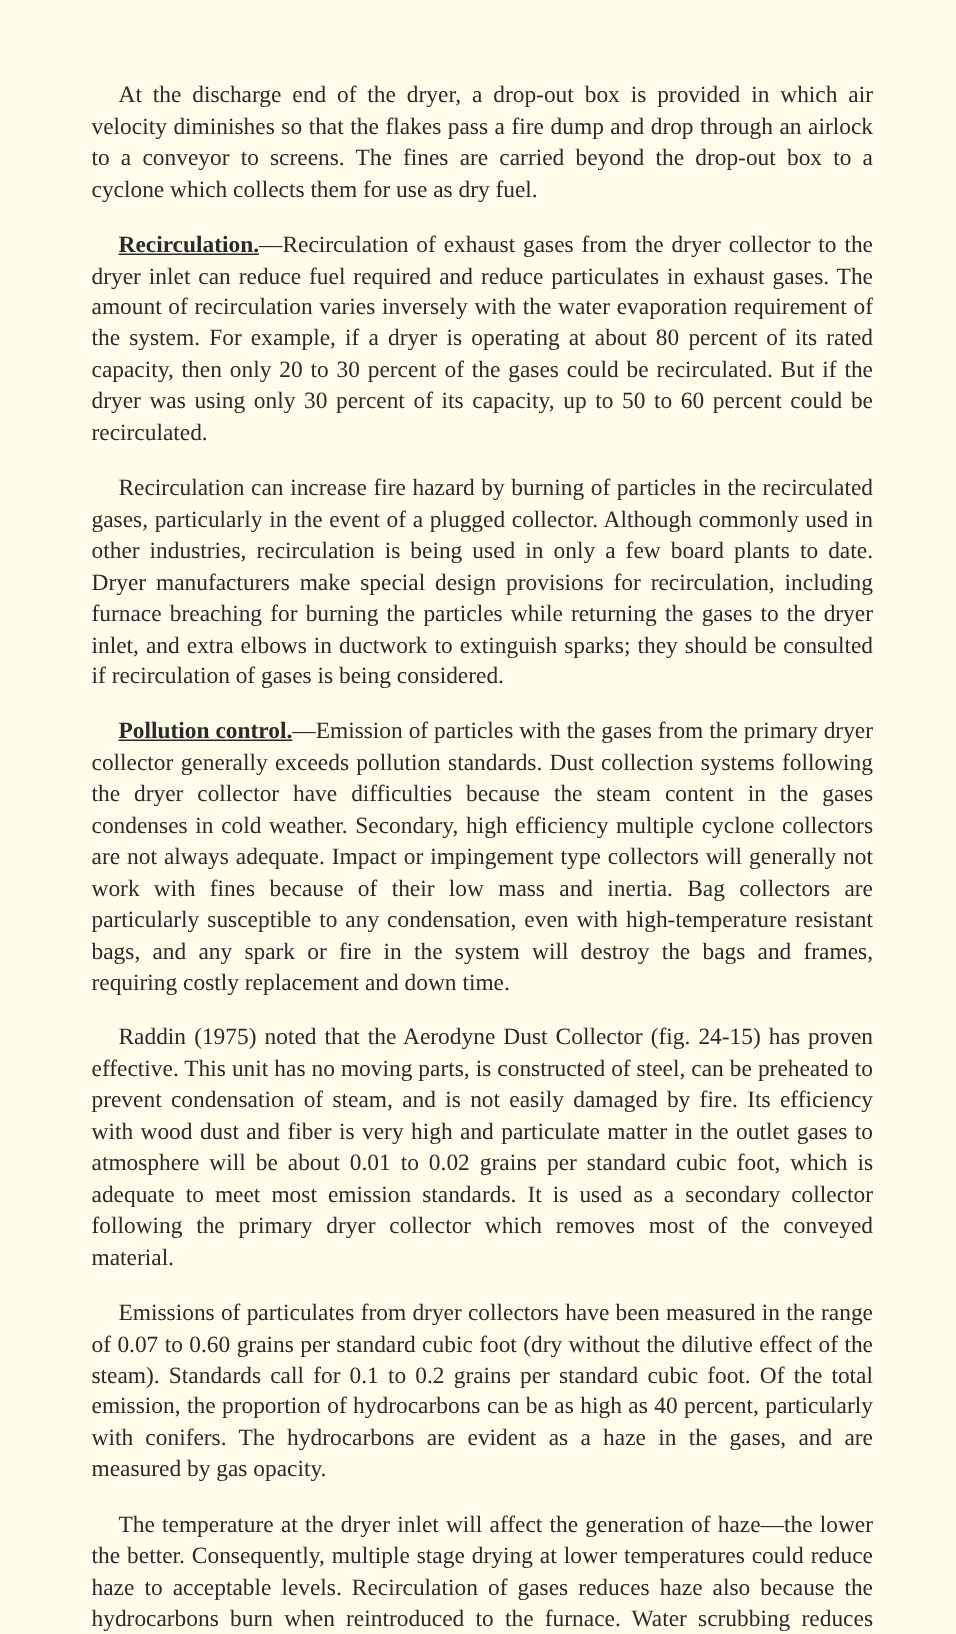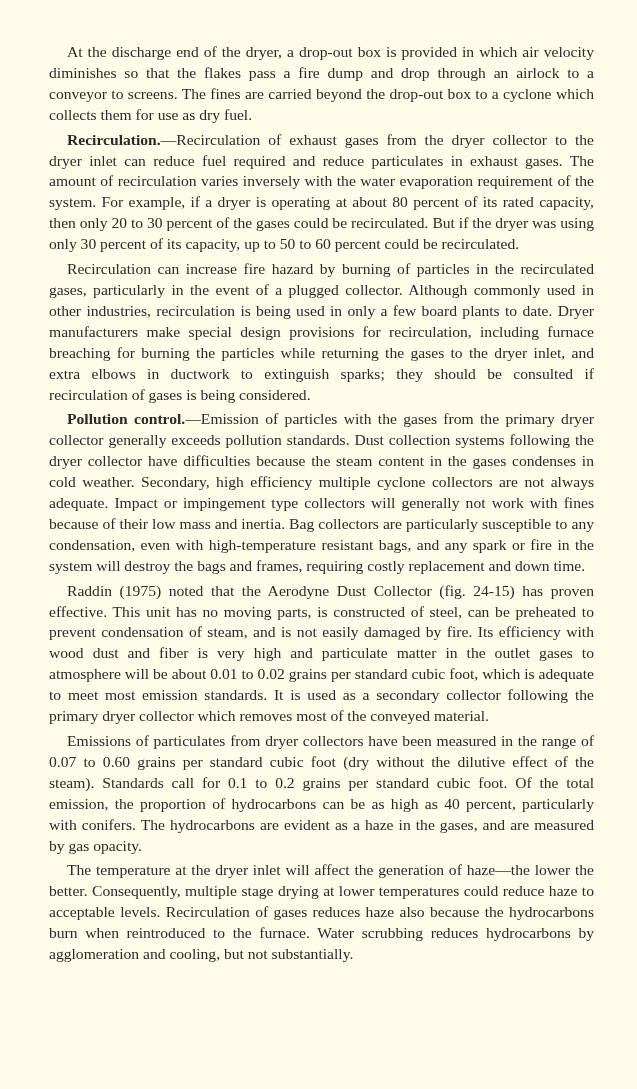--- a/index.html
+++ b/index.html
@@ -32,25 +32,26 @@
       font-size: 17px;
     }
     .chapter-label {
       font-size: 11.5px;
     }
     .para {
       font-size: 15.6px;
       line-height: 20.9px;
       text-align: justify;
       text-indent: 18px;
-      margin: 4px;
+      margin: 16px;
       hyphens: manual;
     }
     .run-in {
       font-weight: bold;
+      text-decoration: underline;
     }
   </style>
 </head>
 <body>
 
 <div class="page">
 
   <p class="para">
     <span>At the discharge end of the dryer, a drop-out box is provided in which air velocity diminishes so that the flakes pass a fire dump and drop through an airlock to a conveyor to screens. The fines are carried beyond the drop-out box to a cyclone which collects them for use as dry fuel.</span>
   </p>

